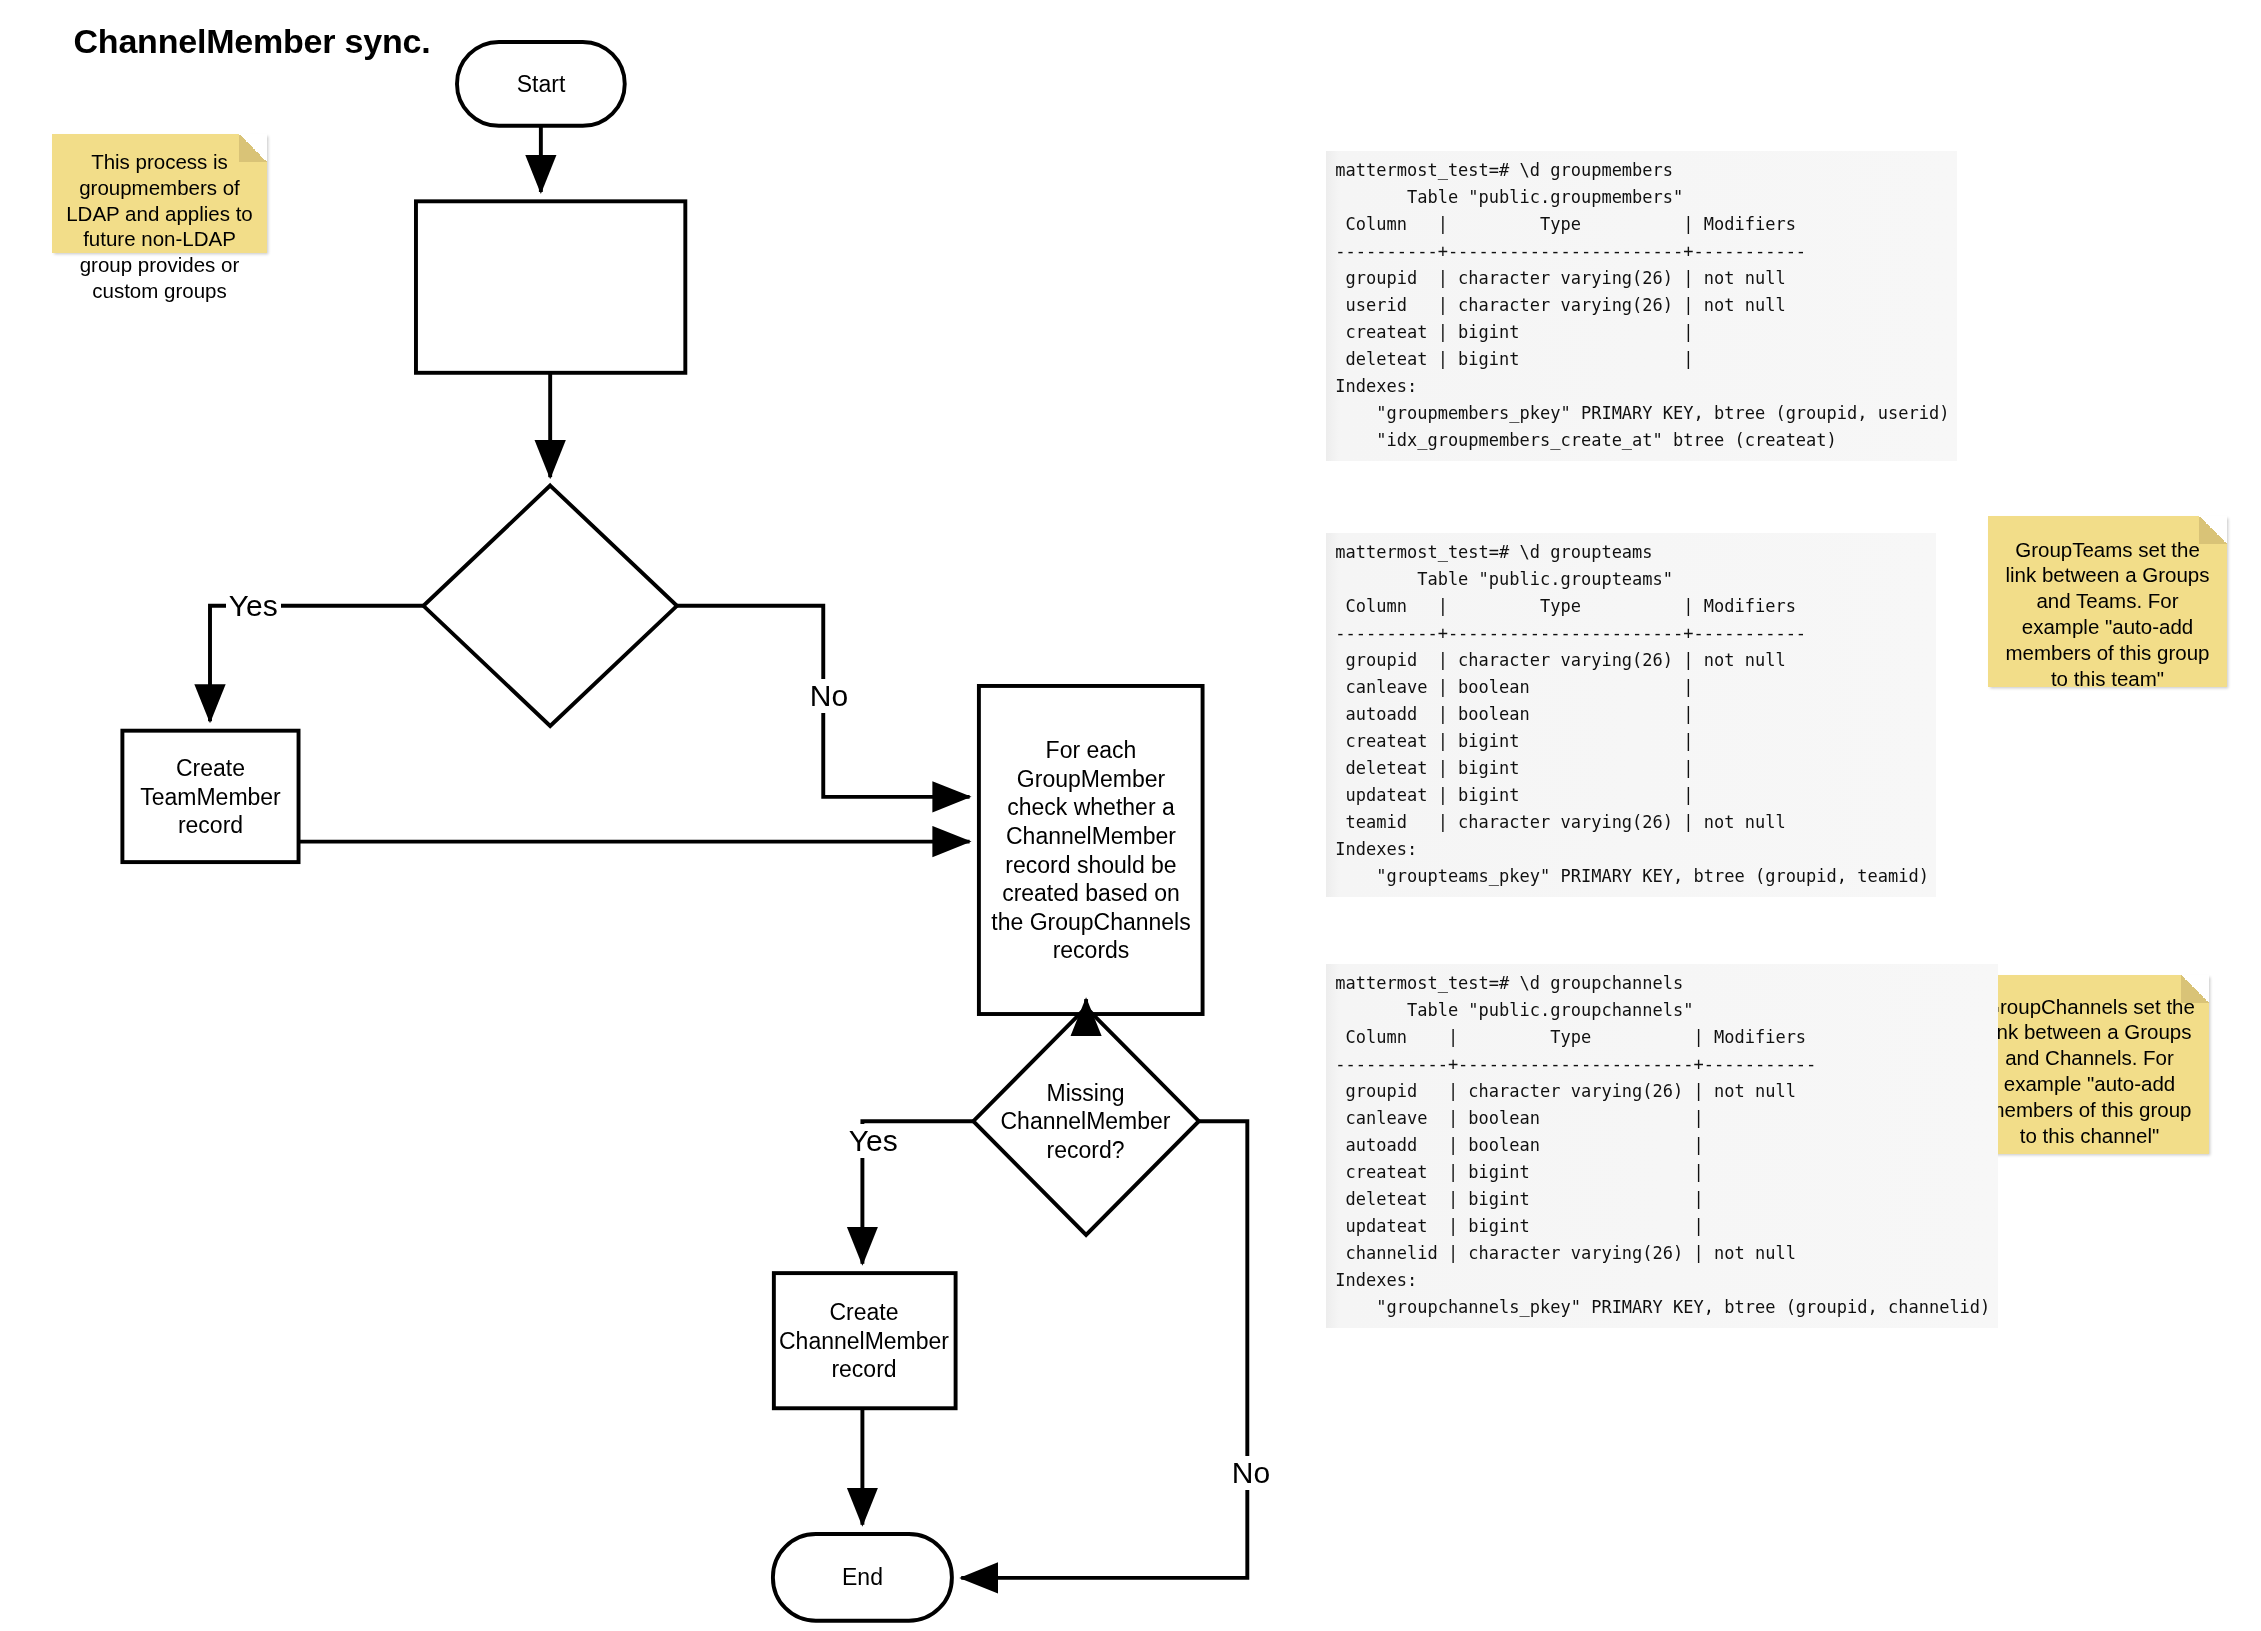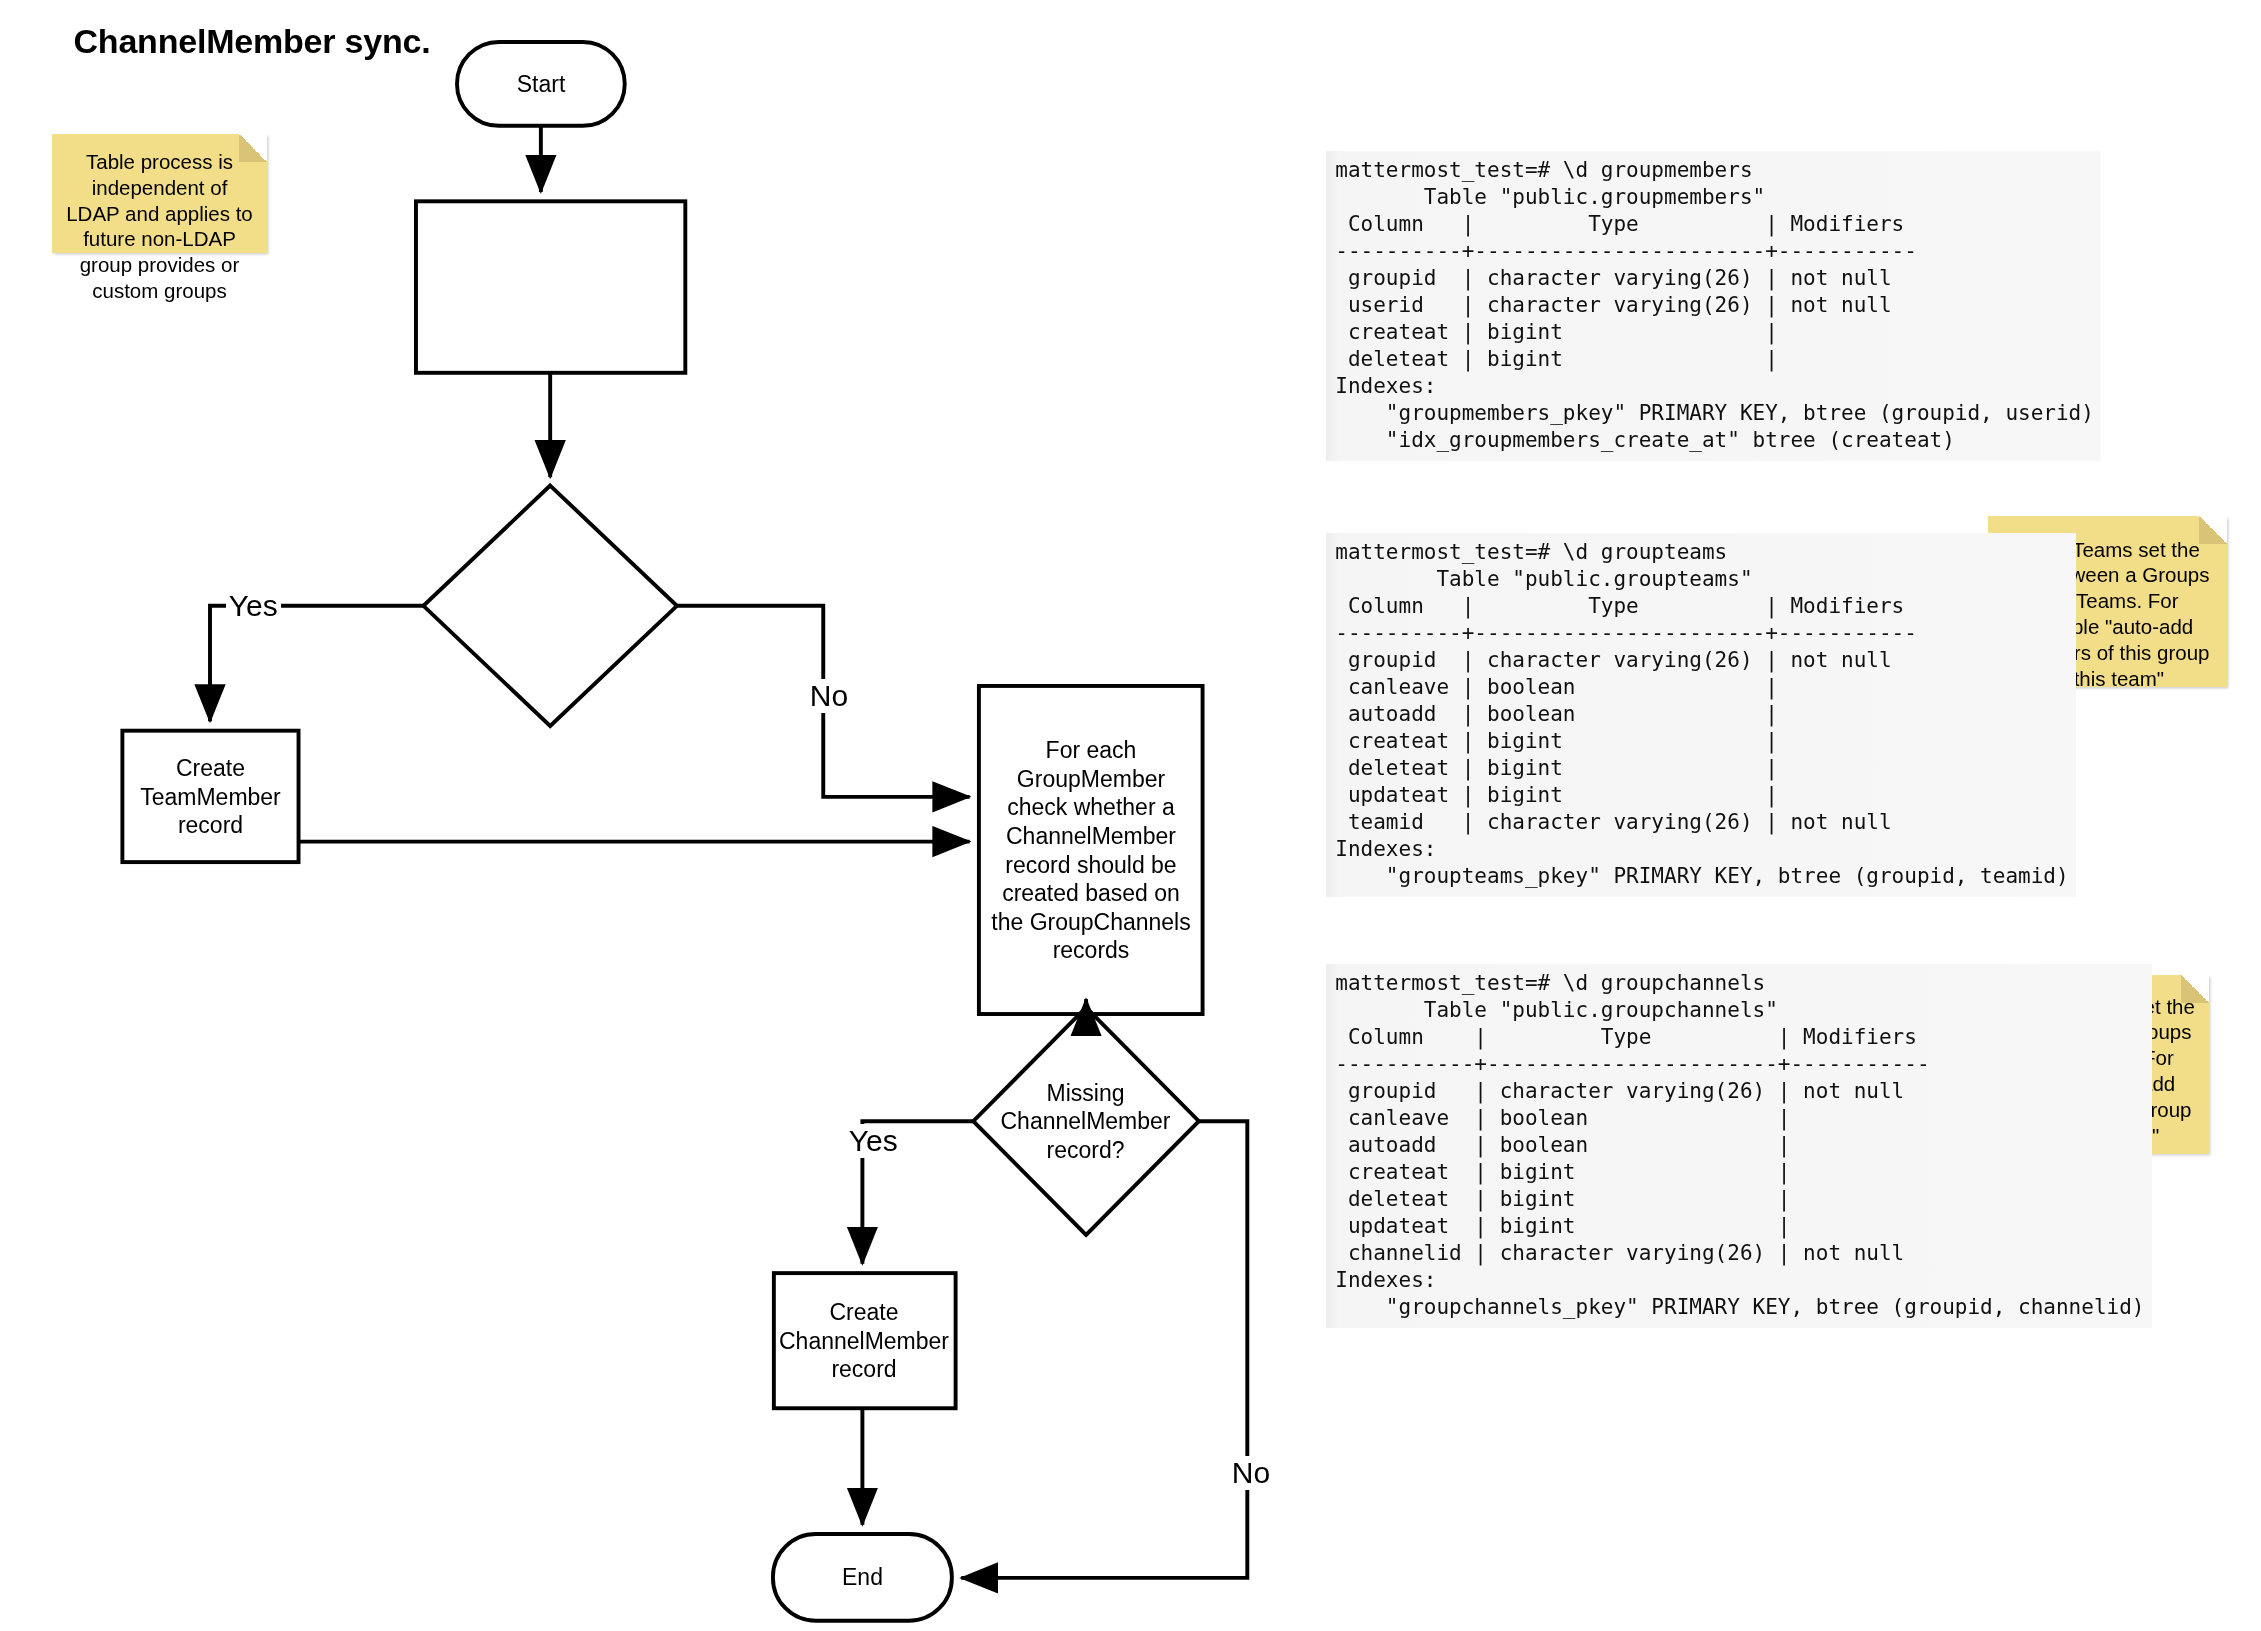--- a/index.html
+++ b/index.html
@@ -18,21 +18,21 @@
         box-shadow:1.9px 1.9px 2.8px rgba(0,0,0,0.22);}
   .note .fold{position:absolute;right:0;top:0;width:28px;height:28px;
         background:linear-gradient(225deg,#ffffff 0 50%,#d9c377 50% 100%);}
   #note-ldap{left:52px;top:134px;width:215px;height:119px;padding-top:15px;}
   #note-groupteams{left:1988px;top:516px;width:239px;height:171px;padding-top:20.5px;}
   #note-groupchannels{left:1970px;top:975px;width:239px;height:179px;padding-top:18.6px;}
 
   
   .term{position:absolute;white-space:pre;
         font-family:"DejaVu Sans Mono","Liberation Mono",monospace;
-        font-size:21px;line-height:27px;color:#101010;
+        font-size:17px;line-height:27px;color:#101010;
         background:linear-gradient(90deg,#ededed 0px,#f5f5f5 13px,#f7f7f7 100%);
         padding:5.6px 7.5px 7.5px 9.3px;}
   #term-groupmembers{left:1326px;top:151px;}
   #term-groupteams{left:1326px;top:533px;}
   #term-groupchannels{left:1326px;top:964px;}
 
   
   .ntext{position:absolute;text-align:center;font-size:23px;line-height:1.24;
          color:#000;display:flex;align-items:center;justify-content:center;
          box-sizing:border-box;}
@@ -108,21 +108,21 @@
 
   <div class="ntext" style="left:773px;top:1534px;width:179px;height:87px;">End</div>
 
   <div class="elabel" style="left:226px;top:589px;">Yes</div>
   <div class="elabel" style="left:807px;top:679px;">No</div>
   <div class="elabel" style="left:846px;top:1124px;">Yes</div>
   <div class="elabel" style="left:1229px;top:1456px;">No</div>
 
   <div class="note" id="note-ldap">
     <span class="fold"></span>
-    <span>Table process is independent of LDAP and applies to future non-LDAP group provides or custom groups</span>
+    <span>This process is groupmembers of LDAP and applies to future non-LDAP group provides or custom groups</span>
   </div>
 
   <div class="note" id="note-groupteams">
     <span class="fold"></span>
     <span>GroupTeams set the link between a Groups and Teams. For example "auto-add members of this group to this team"</span>
   </div>
 
   <div class="note" id="note-groupchannels">
     <span class="fold"></span>
     <span>GroupChannels set the link between a Groups and Channels. For example "auto-add members of this group to this channel"</span>

